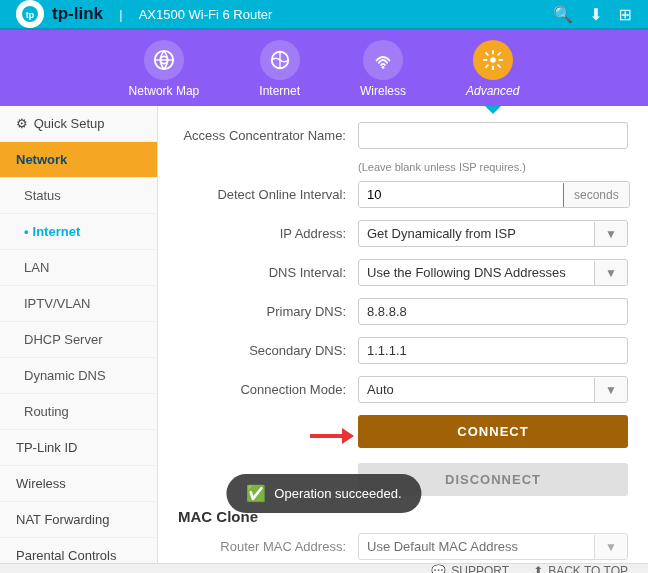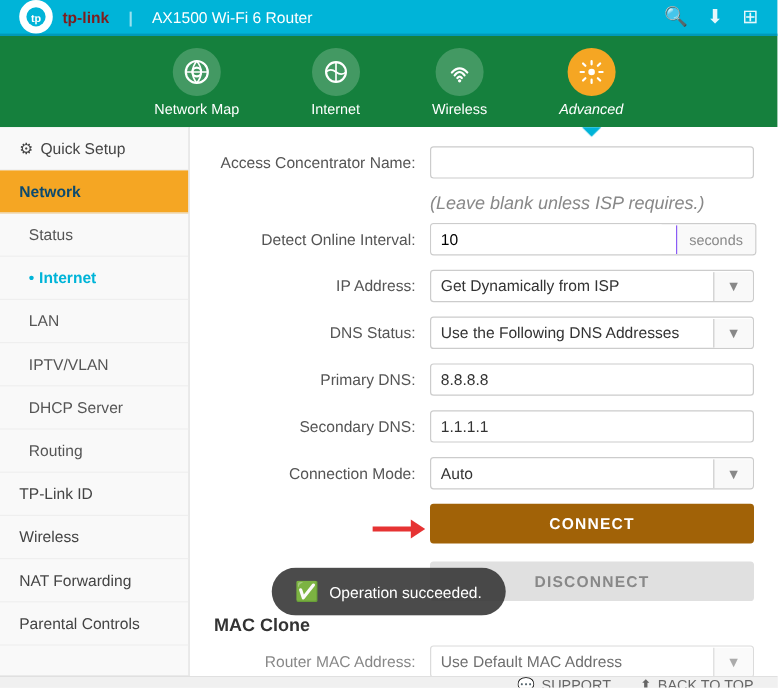--- a/index.html
+++ b/index.html
@@ -24,33 +24,33 @@
     }
     .logo-icon {
       width: 28px; height: 28px;
       background: white;
       border-radius: 50%;
       display: flex; align-items: center; justify-content: center;
       color: #00b4d8;
       font-weight: bold;
       font-size: 10px;
     }
-    .logo-text { color: #7f1d1d; font-size: 13px; }
+    .logo-text { color: #0f172a; font-size: 17px; }
     .divider-v { color: white; margin: 0 8px; opacity: 0.6; }
     .header-right {
       margin-left: auto;
       display: flex;
       gap: 16px;
       color: white;
     }
     .header-icon { font-size: 16px; cursor: pointer; opacity: 0.9; }
 
     
     .nav-tabs {
-      background: #15803d;
+      background: #8b5cf6;
       display: flex;
       justify-content: center;
       gap: 0;
       padding: 0 40px;
     }
     .nav-tab {
       display: flex;
       flex-direction: column;
       align-items: center;
       padding: 10px 30px 8px;
@@ -139,24 +139,23 @@
       padding-right: 12px;
       color: #555;
       font-size: 13px;
       flex-shrink: 0;
     }
     .form-control {
       flex: 1;
     }
     .hint-text {
       color: #888;
-      font-size: 15px;
+      font-size: 11px;
       margin-left: 180px;
       margin-bottom: 8px;
-      font-style: italic;
     }
     .text-input {
       width: 100%;
       padding: 5px 8px;
       border: 1px solid #ccc;
       border-radius: 3px;
       font-size: 13px;
       color: #333;
       outline: none;
     }
@@ -393,20 +392,23 @@
         <div class="sidebar-item indented">
           <span>LAN</span>
         </div>
         <div class="sidebar-item indented">
           <span>IPTV/VLAN</span>
         </div>
         <div class="sidebar-item indented">
           <span>DHCP Server</span>
         </div>
         <div class="sidebar-item indented">
+          <span>Dynamic DNS</span>
+        </div>
+        <div class="sidebar-item indented">
           <span>Routing</span>
         </div>
         <div class="sidebar-item section-header">
           <span>TP-Link ID</span>
         </div>
         <div class="sidebar-item section-header">
           <span>Wireless</span>
         </div>
         <div class="sidebar-item section-header">
           <span>NAT Forwarding</span>
@@ -441,21 +443,21 @@
           <div class="form-label">IP Address:</div>
           <div class="form-control">
             <div class="select-wrap">
               <span class="select-text">Get Dynamically from ISP</span>
               <span class="select-arrow">▼</span>
             </div>
           </div>
         </div>
 
         <div class="form-row">
-          <div class="form-label">DNS Status:</div>
+          <div class="form-label">DNS Interval:</div>
           <div class="form-control">
             <div class="select-wrap">
               <span class="select-text">Use the Following DNS Addresses</span>
               <span class="select-arrow">▼</span>
             </div>
           </div>
         </div>
 
         <div class="form-row">
           <div class="form-label">Primary DNS:</div>

